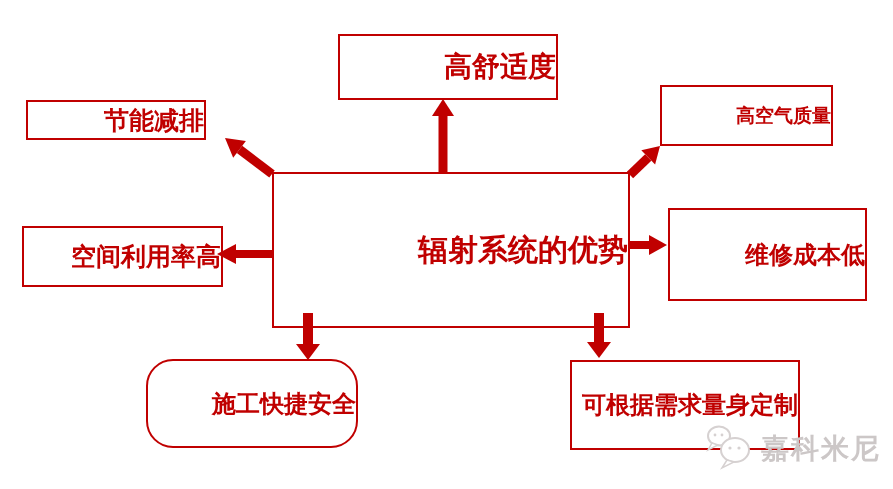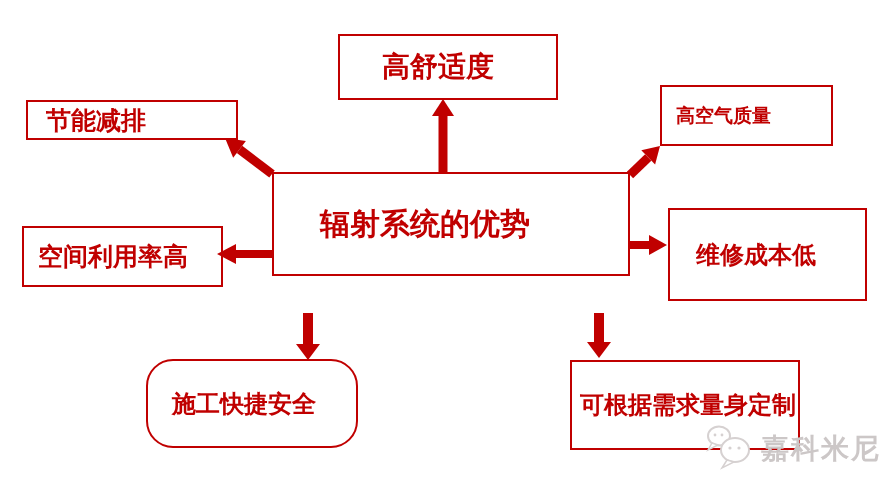--- a/index.html
+++ b/index.html
@@ -5,25 +5,25 @@
   html,body { margin:0; padding:0; background:#ffffff; }
   #canvas {
     position:relative; width:893px; height:489px; background:#ffffff;
     font-family:"DejaVu Sans","Liberation Sans",sans-serif; overflow:hidden;
   }
   .box {
     position:absolute; box-sizing:border-box;
     border:2px solid #c00000; background:#ffffff;
     color:#c00000; font-weight:bold;
     display:flex; align-items:center;
-    white-space:nowrap; z-index:2;
+    white-space:nowrap; z-index:2;justify-content:flex-end;
   }
-  .b-center       { left:272px; top:172px; width:358px; height:104px; font-size:30px; padding-left:46px; }
+  .b-center       { left:272px; top:172px; width:358px; height:156px; font-size:30px; padding-left:46px; }
   .b-top          { left:338px; top:34px;  width:220px; height:66px;  font-size:28px; padding-left:42px; }
-  .b-top-left     { left:26px;  top:100px; width:212px; height:40px;  font-size:25px; padding-left:18px; }
+  .b-top-left     { left:26px;  top:100px; width:180px; height:40px;  font-size:25px; padding-left:18px; }
   .b-top-right    { left:660px; top:85px;  width:173px; height:61px;  font-size:19px; padding-left:14px; }
   .b-left         { left:22px;  top:226px; width:201px; height:61px;  font-size:25px; padding-left:14px; }
   .b-right        { left:668px; top:208px; width:199px; height:93px;  font-size:24px; padding-left:26px; }
   .b-bottom-left  { left:146px; top:359px; width:212px; height:89px;  font-size:24px; padding-left:24px;border-radius:27px; }
   .b-bottom-right { left:538px; top:360px; width:230px; height:90px;  font-size:24px; padding-left:8px;margin-left:32px; }
   #arrows { position:absolute; left:0; top:0; width:893px; height:489px; z-index:4; pointer-events:none; }
   #watermark {
     position:absolute; left:704px; top:424px; z-index:8;
     display:flex; align-items:center; gap:5px;
   }

